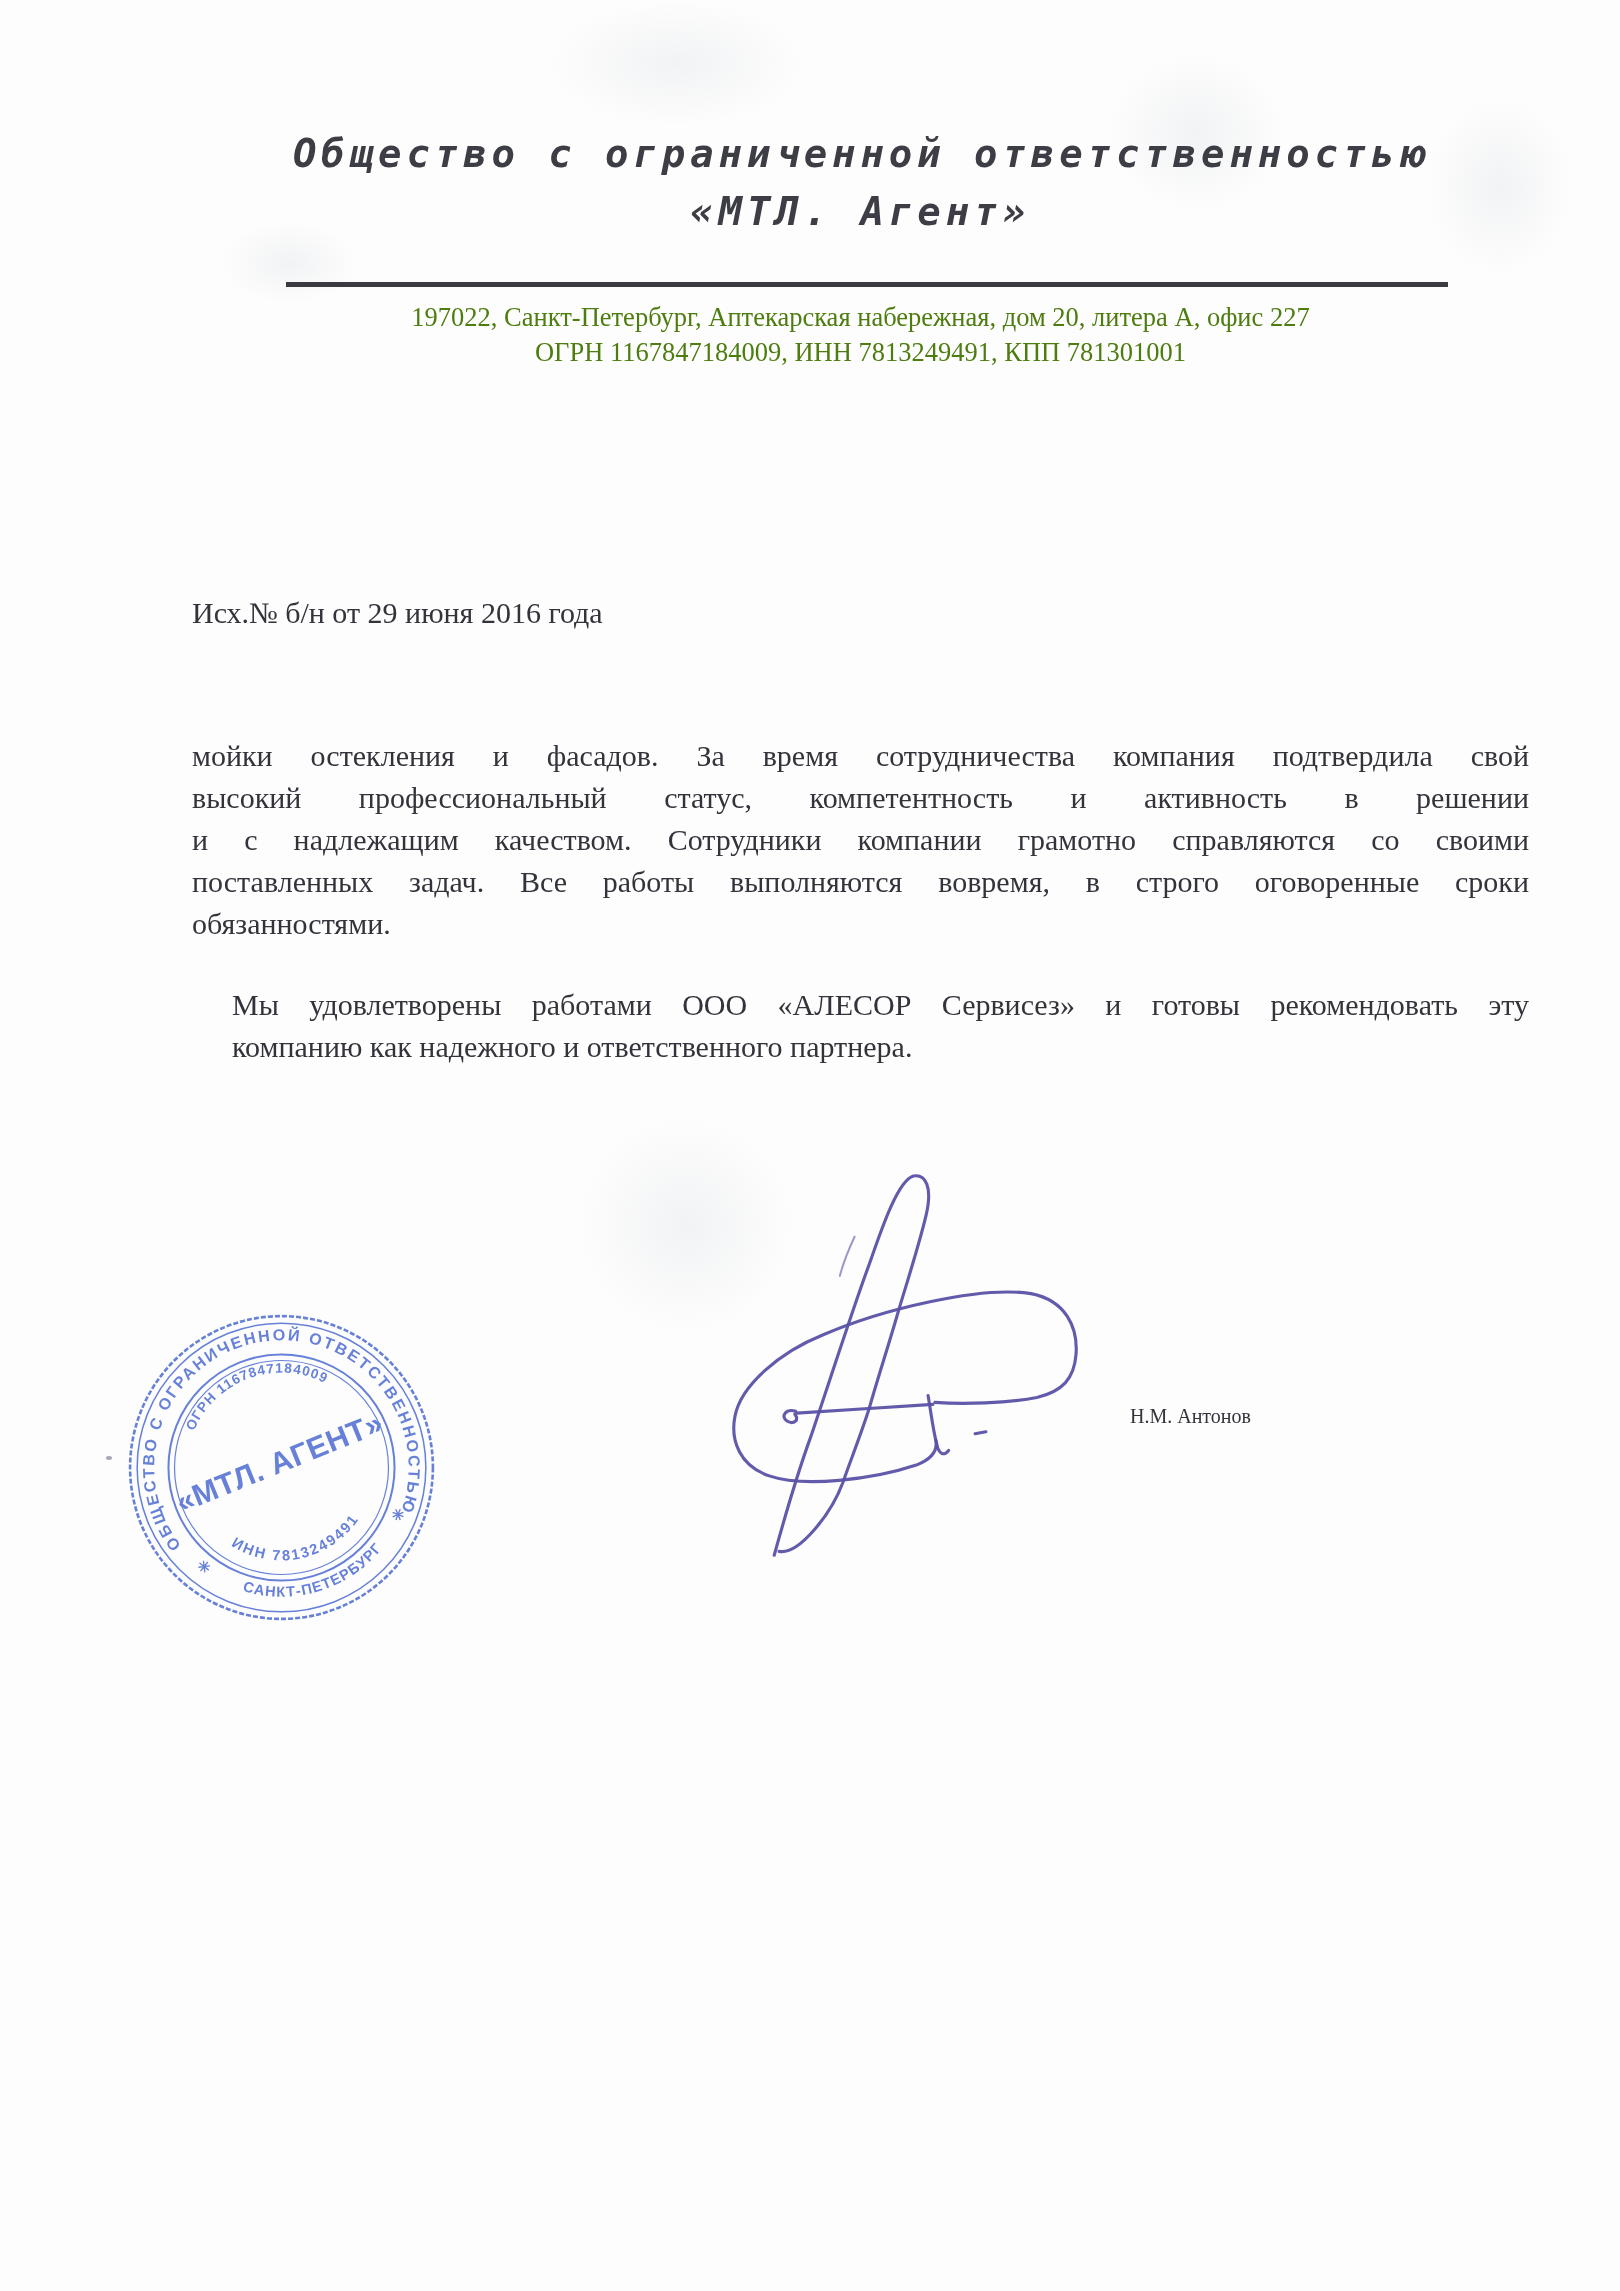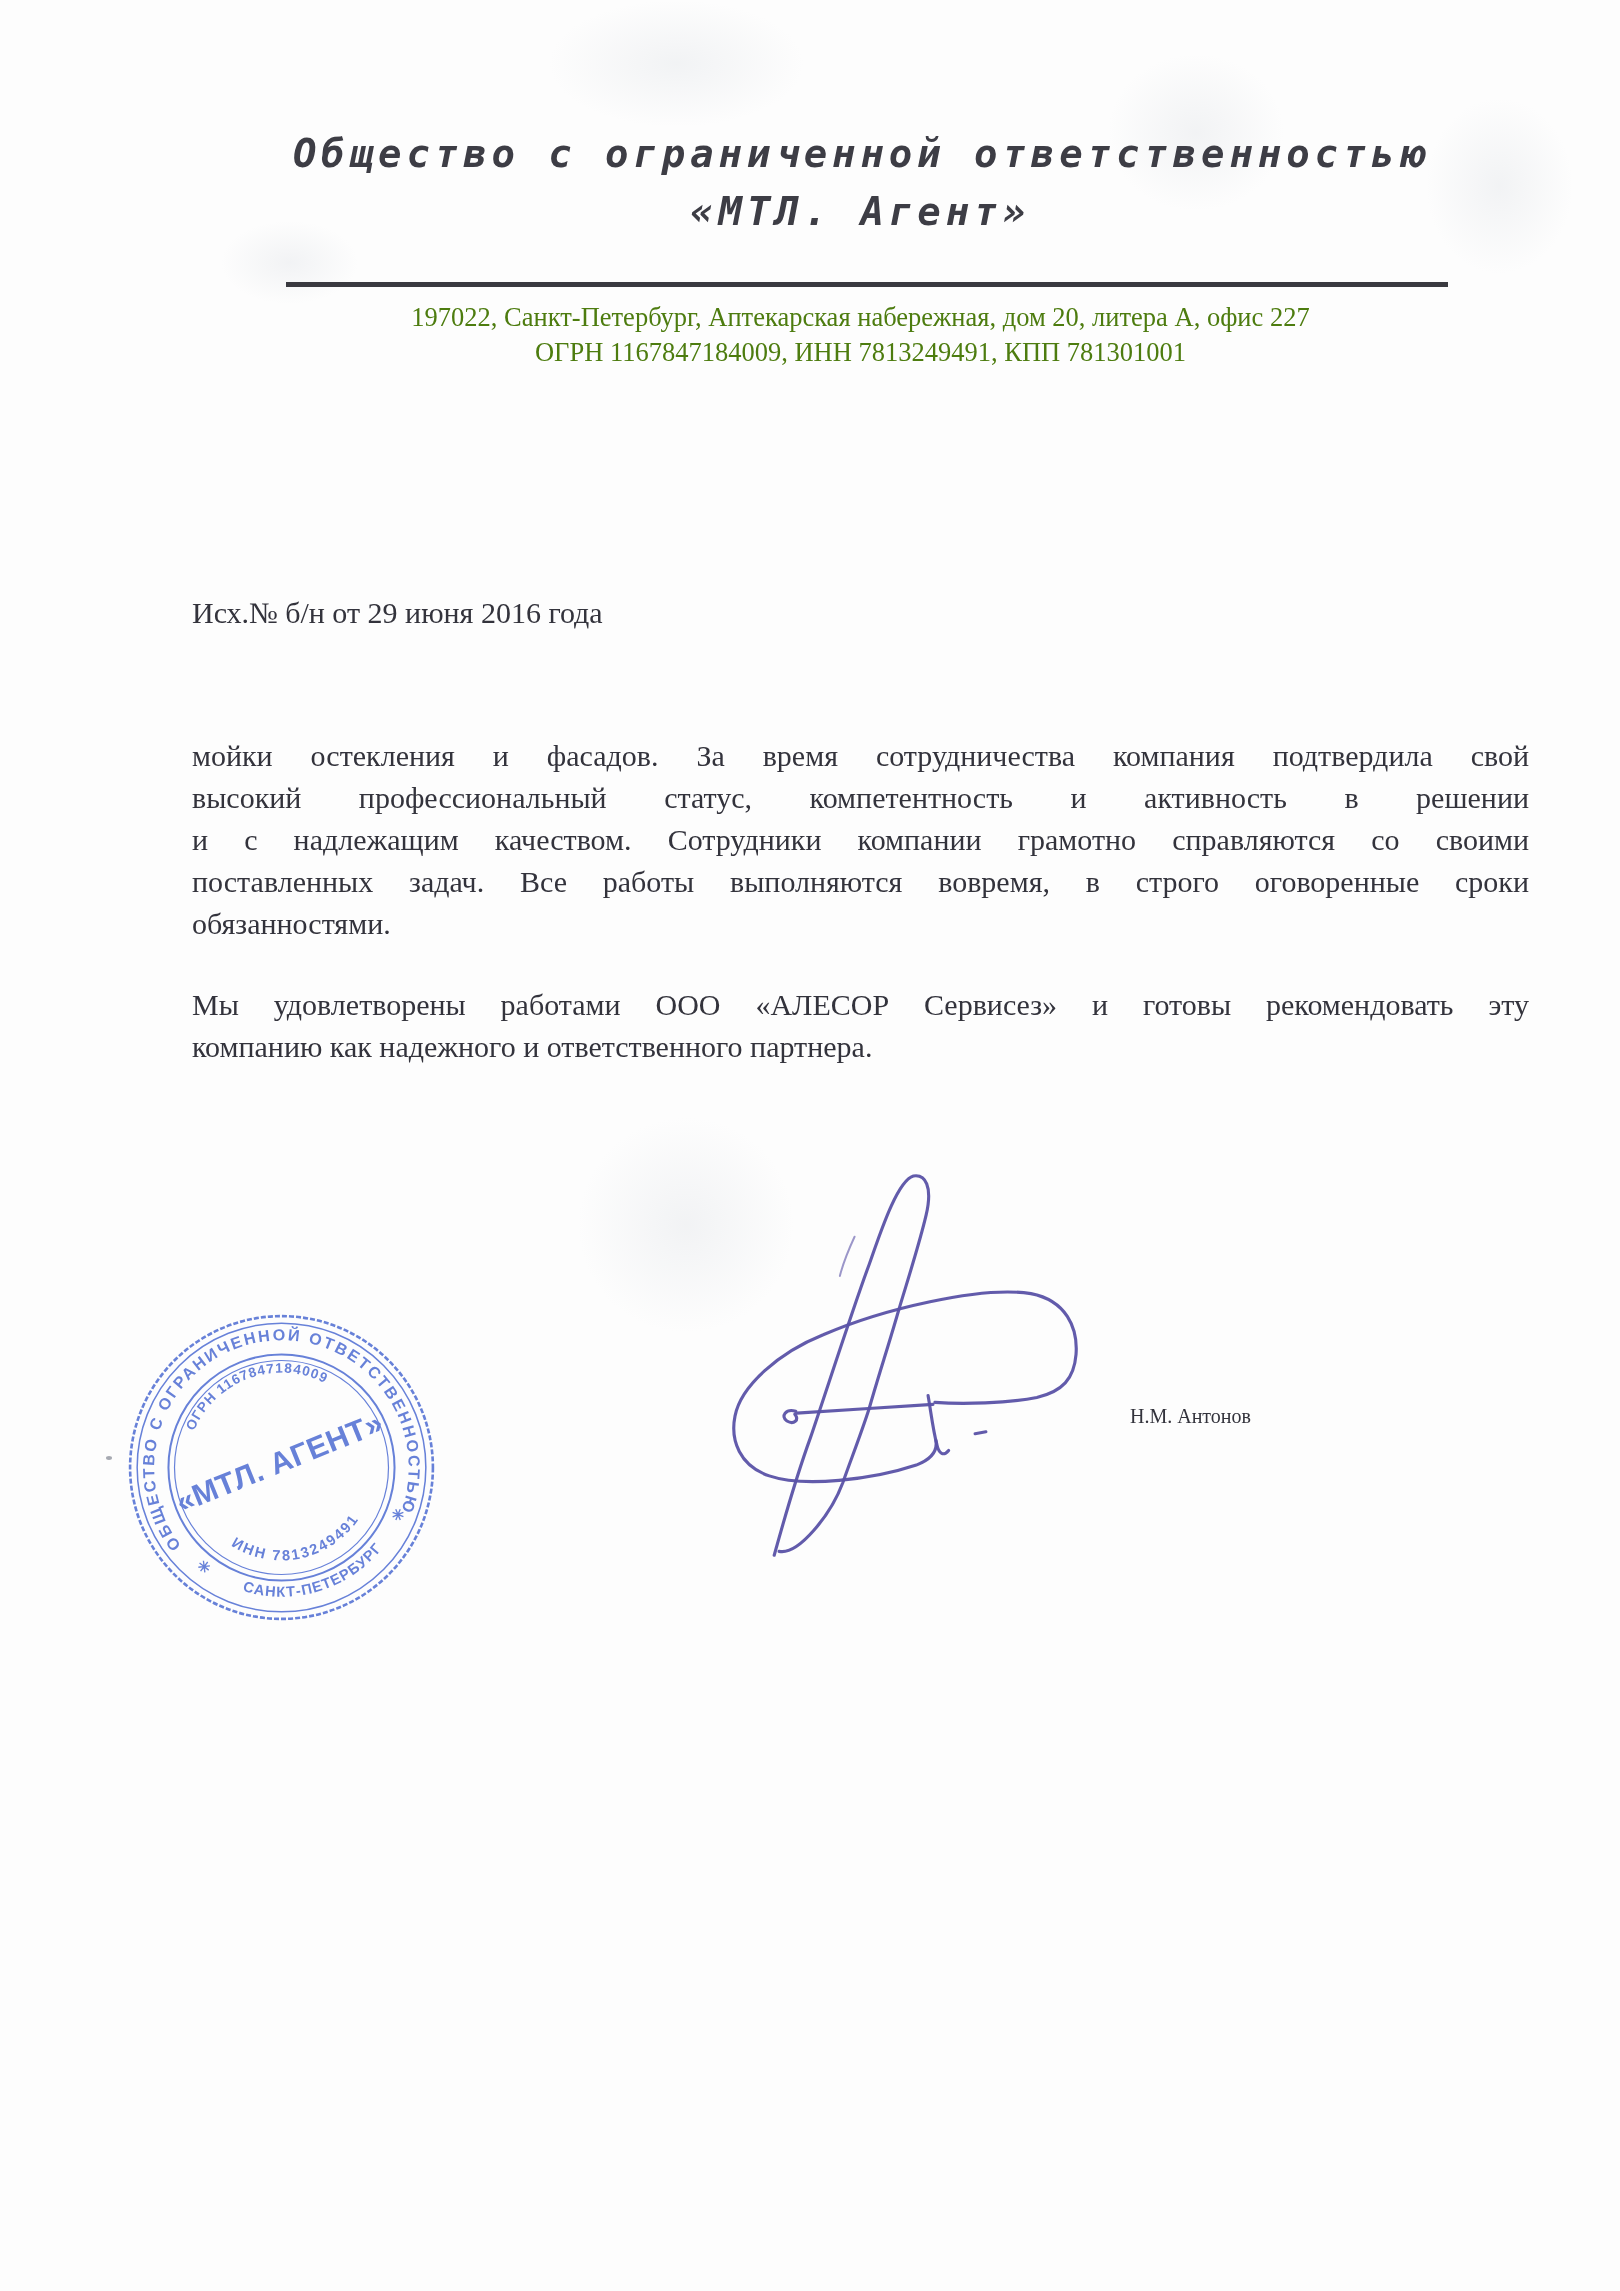--- a/index.html
+++ b/index.html
@@ -26,21 +26,21 @@
     position:absolute;left:192px;top:300px;width:1337px;text-align:center;
     font-size:26.5px;line-height:35px;color:#4d7c0f;
   }
   .ref{
     position:absolute;left:192px;top:596px;font-size:30px;color:#33333c;
   }
   .body-text{
     position:absolute;left:192px;top:735px;width:1337px;
     font-size:30px;line-height:42px;color:#33333c;
   }
-  .para.p2{margin-top:39px;}
+  .para.p2{margin-top:39px;margin-left:40px;}
   .jline{text-align:justify;text-align-last:justify;}
   .jline.last{text-align-last:left;}
   .signoff{
     position:absolute;left:259px;top:1323px;font-size:30px;line-height:43px;color:#33333c;z-index:3;
   }
   .soline{text-align:left;}
   .signer{
     position:absolute;left:1130px;top:1405px;font-size:20px;color:#33333c;
   }
   .stamp{position:absolute;left:120px;top:1306px;z-index:2;opacity:.84;}

